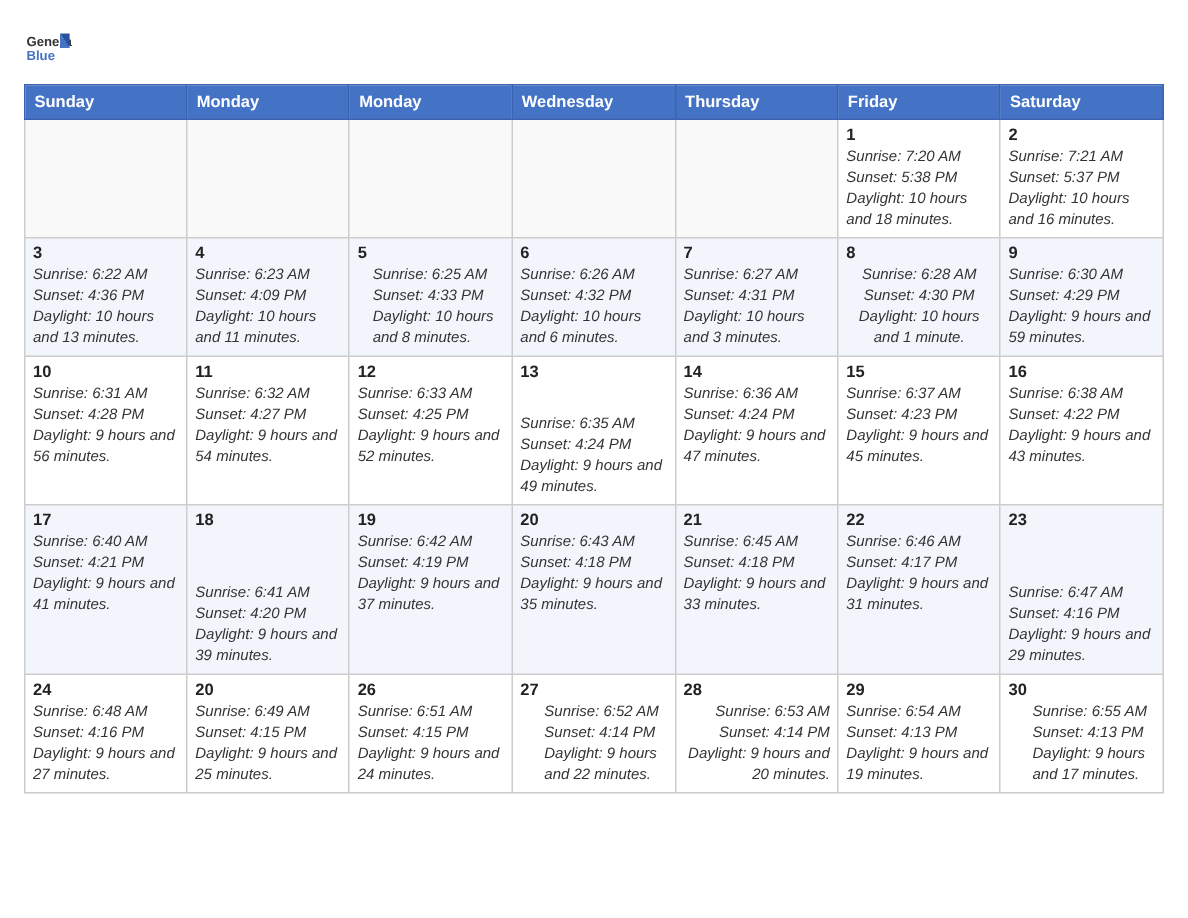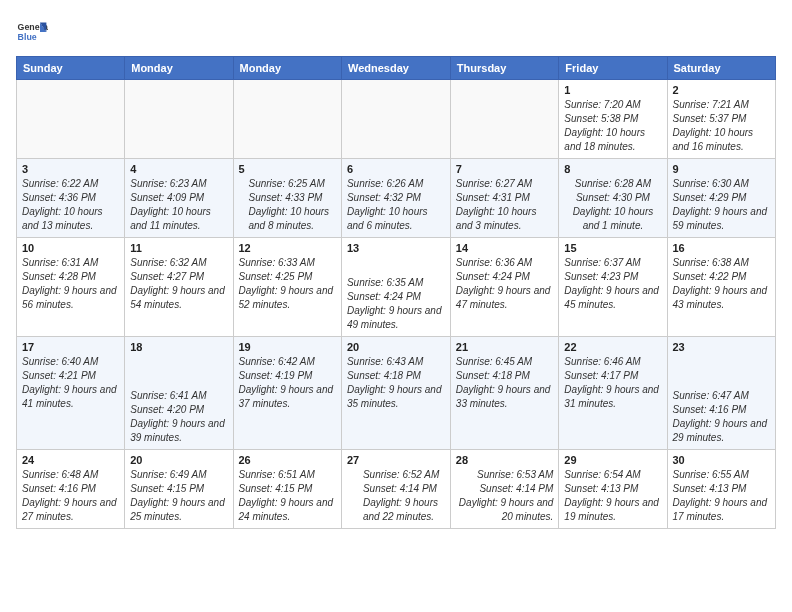--- a/index.html
+++ b/index.html
@@ -295,19 +295,19 @@
 Daylight: 9 hours and 20 minutes.</div>
         </td>
         <td>
           <div class="day-num">29</div>
           <div class="day-info" style="white-space: pre-line;">Sunrise: 6:54 AM
 Sunset: 4:13 PM
 Daylight: 9 hours and 19 minutes.</div>
         </td>
         <td>
           <div class="day-num">30</div>
-          <div class="day-info" style="white-space: pre-line;">Sunrise: 6:55 AM
+          <div class="day-info" style="white-space: pre-line; margin-left: 16px;">Sunrise: 6:55 AM
 Sunset: 4:13 PM
 Daylight: 9 hours and 17 minutes.</div>
         </td>
       </tr>
     </tbody>
 </table>
 
 </body></html>

